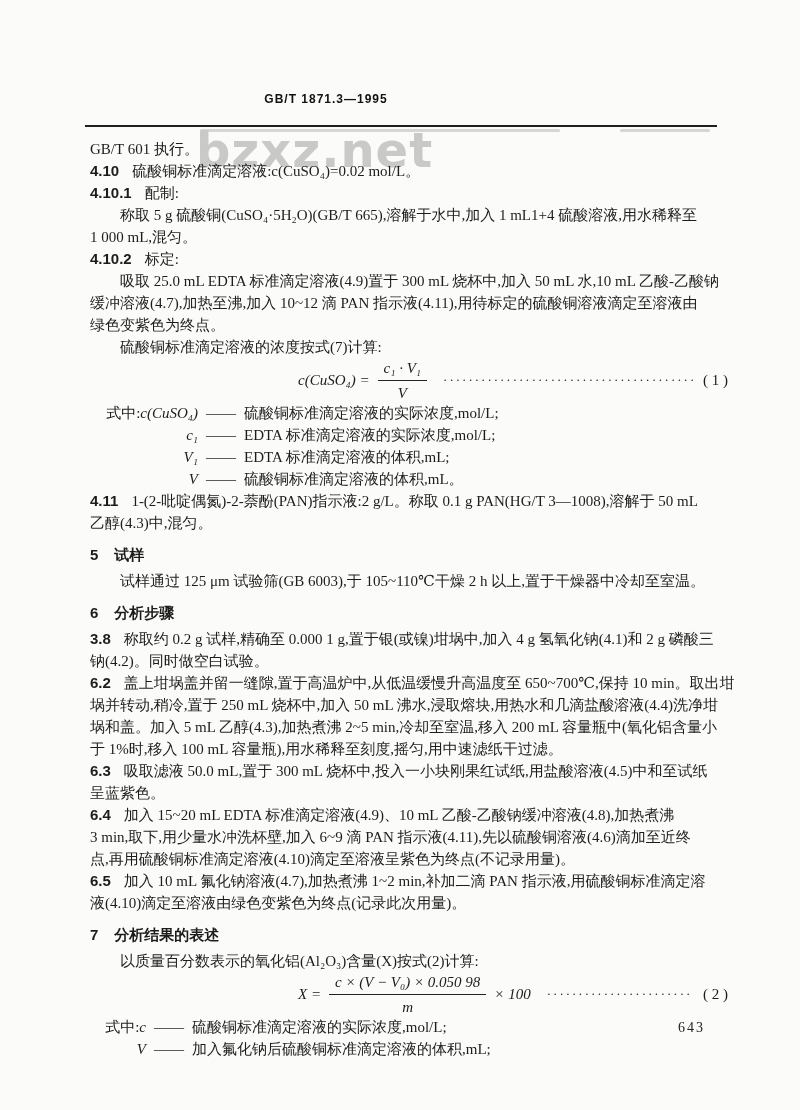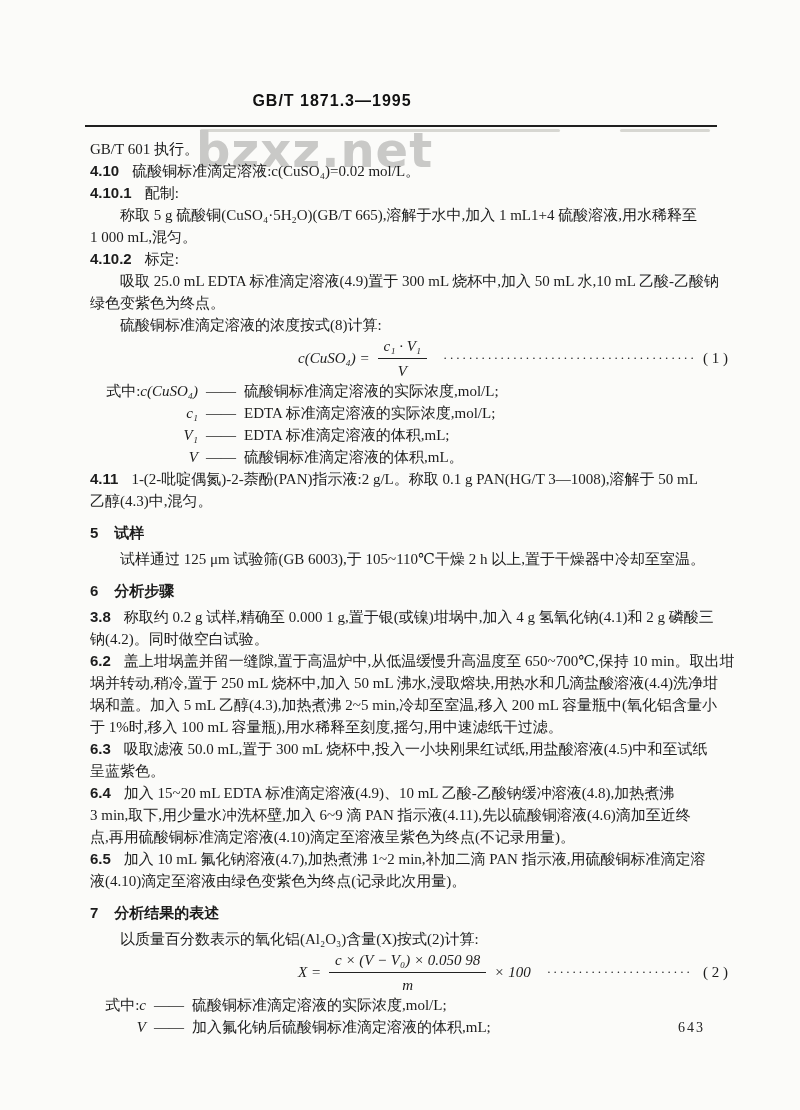--- a/index.html
+++ b/index.html
@@ -3,23 +3,23 @@
 <meta charset="utf-8">
 <style>
   html,body{margin:0;padding:0;}
   body{
     width:800px;height:1110px;position:relative;overflow:hidden;
     background:#fbfbf9;
     font-family:"Liberation Serif","DejaVu Serif",serif;
     color:#1c1c1c;
   }
   .page-header{
-    position:absolute;top:92px;left:6px;width:652px;text-align:center;
+    position:absolute;top:92px;left:0;width:652px;text-align:center;
     font-family:"Liberation Sans","DejaVu Sans",sans-serif;
-    font-weight:bold;font-size:16px;letter-spacing:1px;color:#111;
+    font-weight:bold;font-size:12px;letter-spacing:1px;color:#111;
   }
   .header-rule{
     position:absolute;top:125px;left:85px;width:632px;height:2px;background:#1f1f1f;
   }
   .rule-smudge{
     position:absolute;top:129px;height:3px;background:#b9b9b3;opacity:.55;border-radius:2px;
   }
   .watermark{
     position:absolute;top:126px;left:196px;z-index:0;
     font-family:"DejaVu Sans","Liberation Sans",sans-serif;
@@ -63,22 +63,23 @@
 <div class="watermark">bzxz.net</div>
 
 <div class="content" id="content">
     <div class="line">GB/T 601 执行。</div>
     <div class="line"><span class="num">4.10</span><span>硫酸铜标准滴定溶液:c(CuSO₄)=0.02 mol/L。</span></div>
     <div class="line"><span class="num">4.10.1</span><span>配制:</span></div>
     <div class="line indent">称取 5 g 硫酸铜(CuSO₄·5H₂O)(GB/T 665),溶解于水中,加入 1 mL1+4 硫酸溶液,用水稀释至</div>
     <div class="line">1 000 mL,混匀。</div>
     <div class="line"><span class="num">4.10.2</span><span>标定:</span></div>
     <div class="line indent">吸取 25.0 mL EDTA 标准滴定溶液(4.9)置于 300 mL 烧杯中,加入 50 mL 水,10 mL 乙酸-乙酸钠</div>
+    <div class="line">缓冲溶液(4.7),加热至沸,加入 10~12 滴 PAN 指示液(4.11),用待标定的硫酸铜溶液滴定至溶液由</div>
     <div class="line">绿色变紫色为终点。</div>
-    <div class="line indent">硫酸铜标准滴定溶液的浓度按式(8)计算:</div>
+    <div class="line indent">硫酸铜标准滴定溶液的浓度按式(7)计算:</div>
     <div class="formula">
       <span class="lhs">c(CuSO₄) =</span>
       <span class="frac">
         <span class="fnum">c₁ · V₁</span>
         <span class="fden">V</span>
       </span>
       <span class="dots">····················································</span>
       <span class="tag">( 1 )</span>
     </div>
     <div class="def wide">

